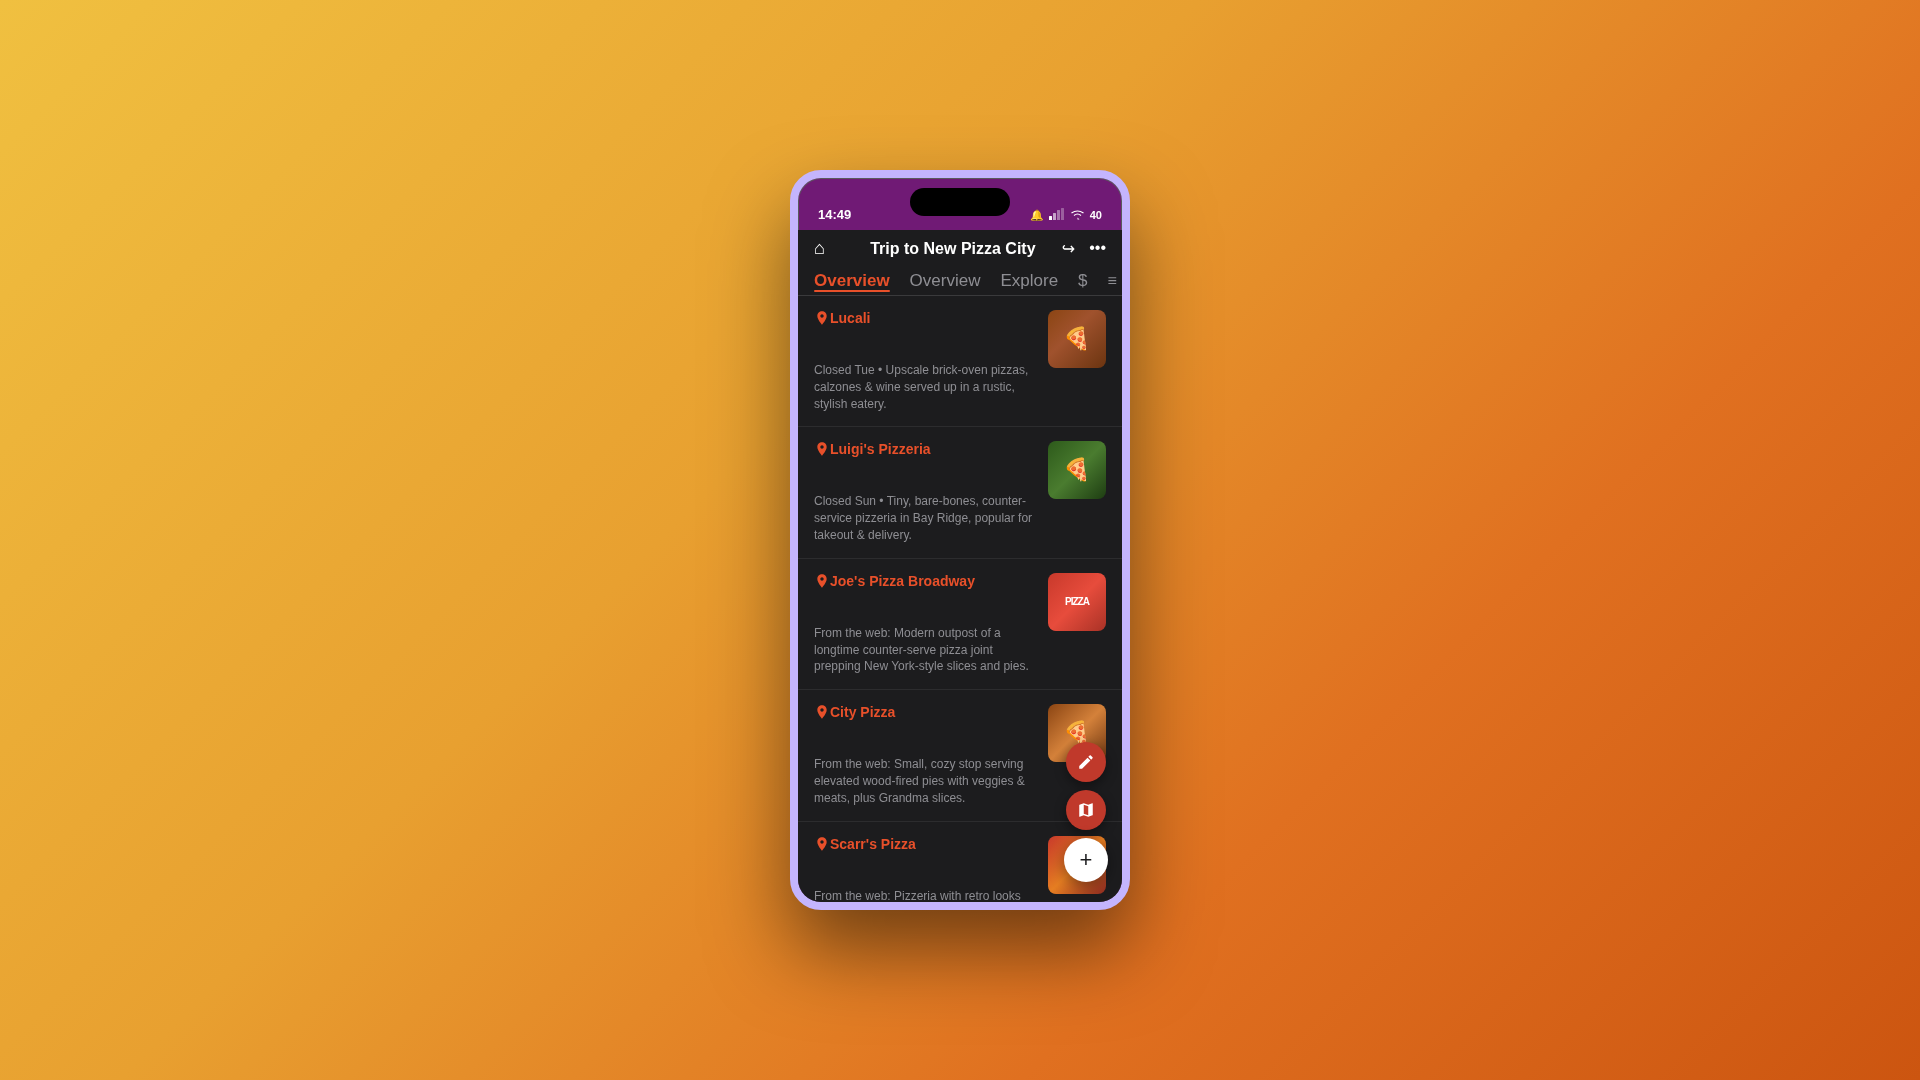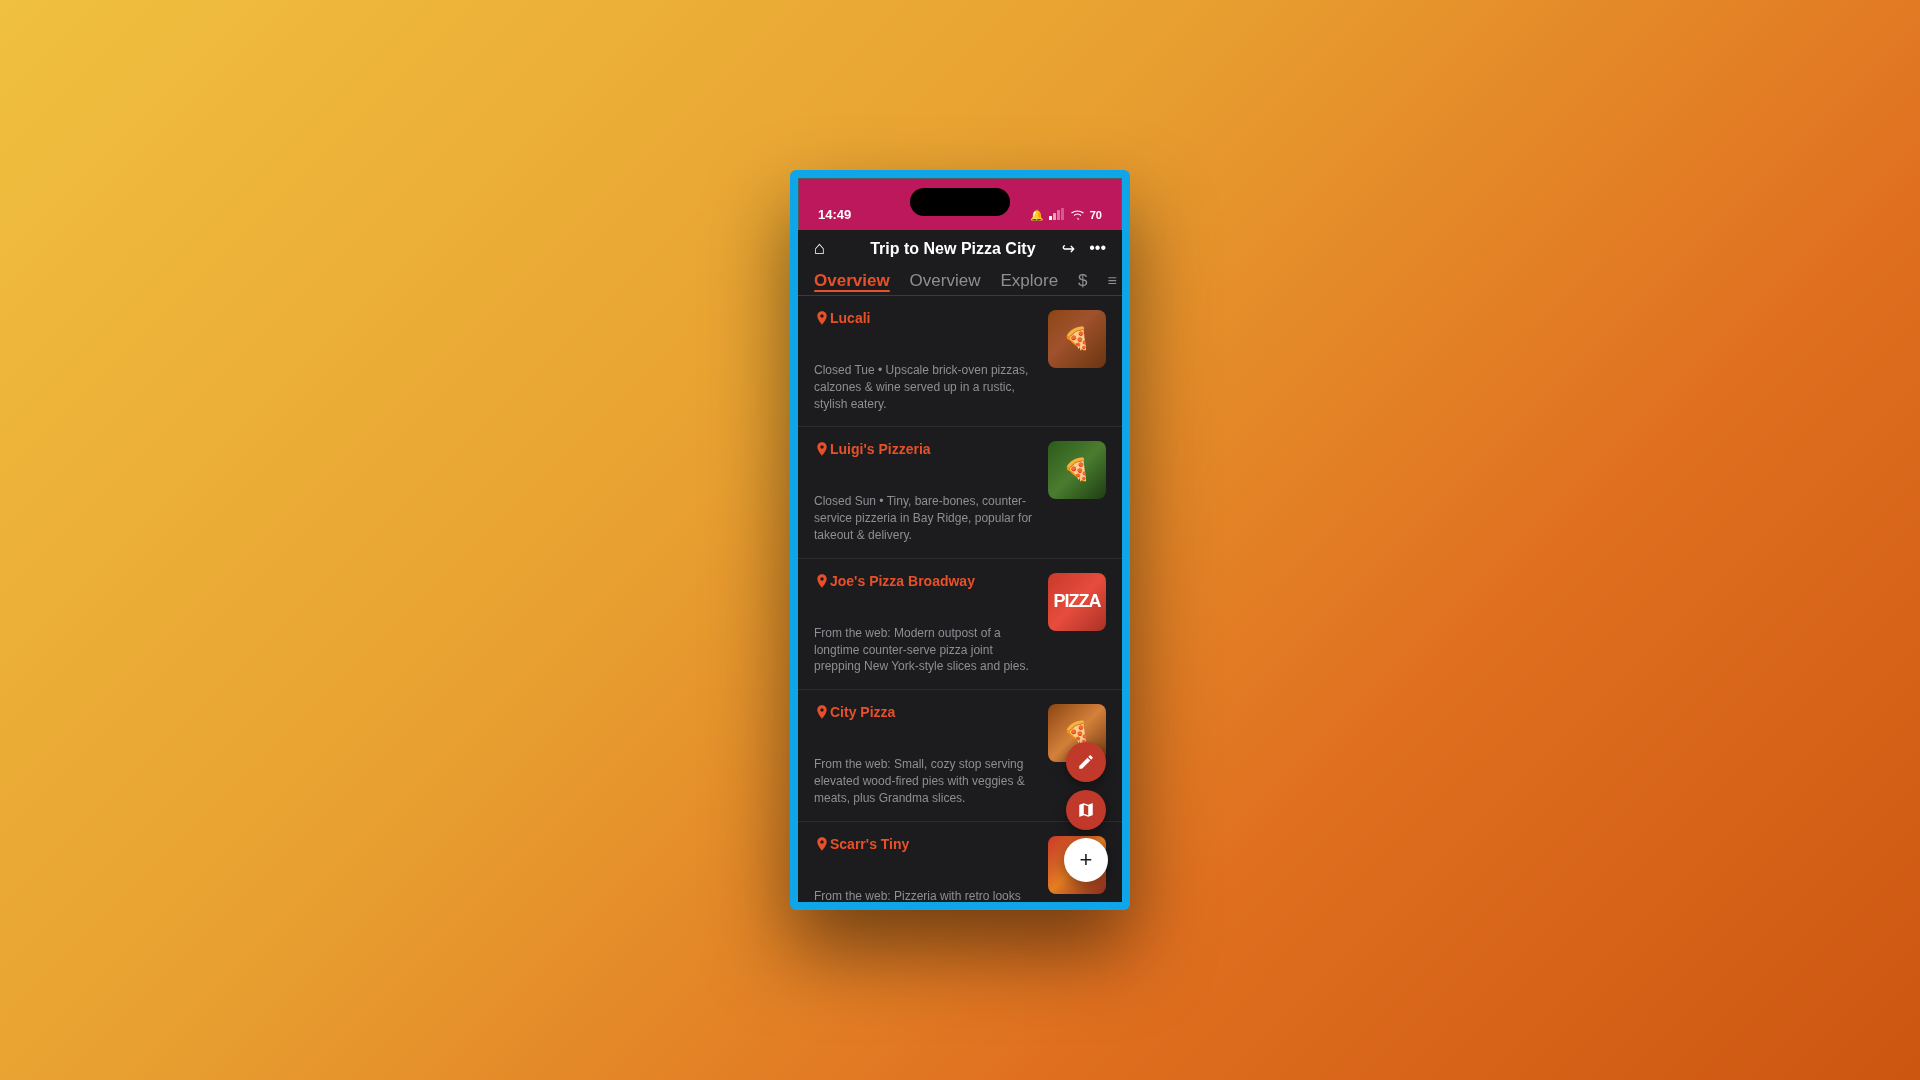--- a/index.html
+++ b/index.html
@@ -10,23 +10,23 @@
       background: linear-gradient(135deg, #f0c040 0%, #e8a030 40%, #e07020 70%, #cc5510 100%);
       display: flex;
       align-items: center;
       justify-content: center;
       font-family: -apple-system, BlinkMacSystemFont, 'SF Pro Display', 'Helvetica Neue', Arial, sans-serif;
     }
 
     .phone-frame {
       width: 340px;
       height: 740px;
-      background: #be185d;
-      border-radius: 6px;
-      border: 8px solid #0ea5e9;
+      background: #701a75;
+      border-radius: 31px;
+      border: 8px solid #c4b5fd;
       position: relative;
       overflow: hidden;
       box-shadow: 0 40px 80px rgba(0,0,0,0.5), inset 0 0 0 1px #5a5a5c;
     }
 
     
     .dynamic-island {
       position: absolute;
       top: 10px;
       left: 50%;
@@ -268,21 +268,21 @@
         </svg>
       </span>
       <span>
         <svg width="15" height="11" viewBox="0 0 15 11" fill="white">
           <path d="M7.5 8.5 L9.5 10.5 L7.5 10.5 Z" opacity="1"></path>
           <path d="M4 6.5 Q7.5 3.5 11 6.5" stroke="white" stroke-width="1.2" fill="none"></path>
           <path d="M1.5 4 Q7.5 0 13.5 4" stroke="white" stroke-width="1.2" fill="none"></path>
         </svg>
       </span>
       <span style="font-size:11px; display:flex; align-items:center; gap:2px;">
-        <span>70</span>
+        <span>40</span>
       </span>
     </div>
   </div>
 
   <div class="app-content">
 
     <div class="header">
       <span class="header-icon">⌂</span>
       <span class="header-title">Trip to New Pizza City</span>
       <div class="header-actions">
@@ -335,21 +335,21 @@
         <div class="item-content">
           <div class="item-title-row">
             <svg class="pin-svg" viewBox="0 0 24 24" fill="#e8502a">
               <path d="M12 2C8.13 2 5 5.13 5 9c0 5.25 7 13 7 13s7-7.75 7-13c0-3.87-3.13-7-7-7zm0 9.5c-1.38 0-2.5-1.12-2.5-2.5s1.12-2.5 2.5-2.5 2.5 1.12 2.5 2.5-1.12 2.5-2.5 2.5z"></path>
             </svg>
             <span class="item-title">Joe's Pizza Broadway</span>
           </div>
           <p class="item-desc">From the web: Modern outpost of a longtime counter-serve pizza joint prepping New York-style slices and pies.</p>
         </div>
         <div class="item-image img-joe">
-          <div class="img-overlay" style="font-size:18px; color:#fff; font-weight:800; letter-spacing:-1px;">PIZZA</div>
+          <div class="img-overlay" style="font-size:10px; color:#fff; font-weight:800; letter-spacing:-1px;">PIZZA</div>
         </div>
       </div>
 
 
       <div class="list-item">
         <div class="item-content">
           <div class="item-title-row">
             <svg class="pin-svg" viewBox="0 0 24 24" fill="#e8502a">
               <path d="M12 2C8.13 2 5 5.13 5 9c0 5.25 7 13 7 13s7-7.75 7-13c0-3.87-3.13-7-7-7zm0 9.5c-1.38 0-2.5-1.12-2.5-2.5s1.12-2.5 2.5-2.5 2.5 1.12 2.5 2.5-1.12 2.5-2.5 2.5z"></path>
             </svg>
@@ -361,21 +361,21 @@
           <div class="img-overlay">🍕</div>
         </div>
       </div>
 
       <div class="list-item">
         <div class="item-content">
           <div class="item-title-row">
             <svg class="pin-svg" viewBox="0 0 24 24" fill="#e8502a">
               <path d="M12 2C8.13 2 5 5.13 5 9c0 5.25 7 13 7 13s7-7.75 7-13c0-3.87-3.13-7-7-7zm0 9.5c-1.38 0-2.5-1.12-2.5-2.5s1.12-2.5 2.5-2.5 2.5 1.12 2.5 2.5-1.12 2.5-2.5 2.5z"></path>
             </svg>
-            <span class="item-title">Scarr's Tiny</span>
+            <span class="item-title">Scarr's Pizza</span>
           </div>
           <p class="item-desc">From the web: Pizzeria with retro looks</p>
         </div>
         <div class="item-image img-scarrs">
           <div class="img-overlay">🍕</div>
         </div>
       </div>
 
     </div>
 

